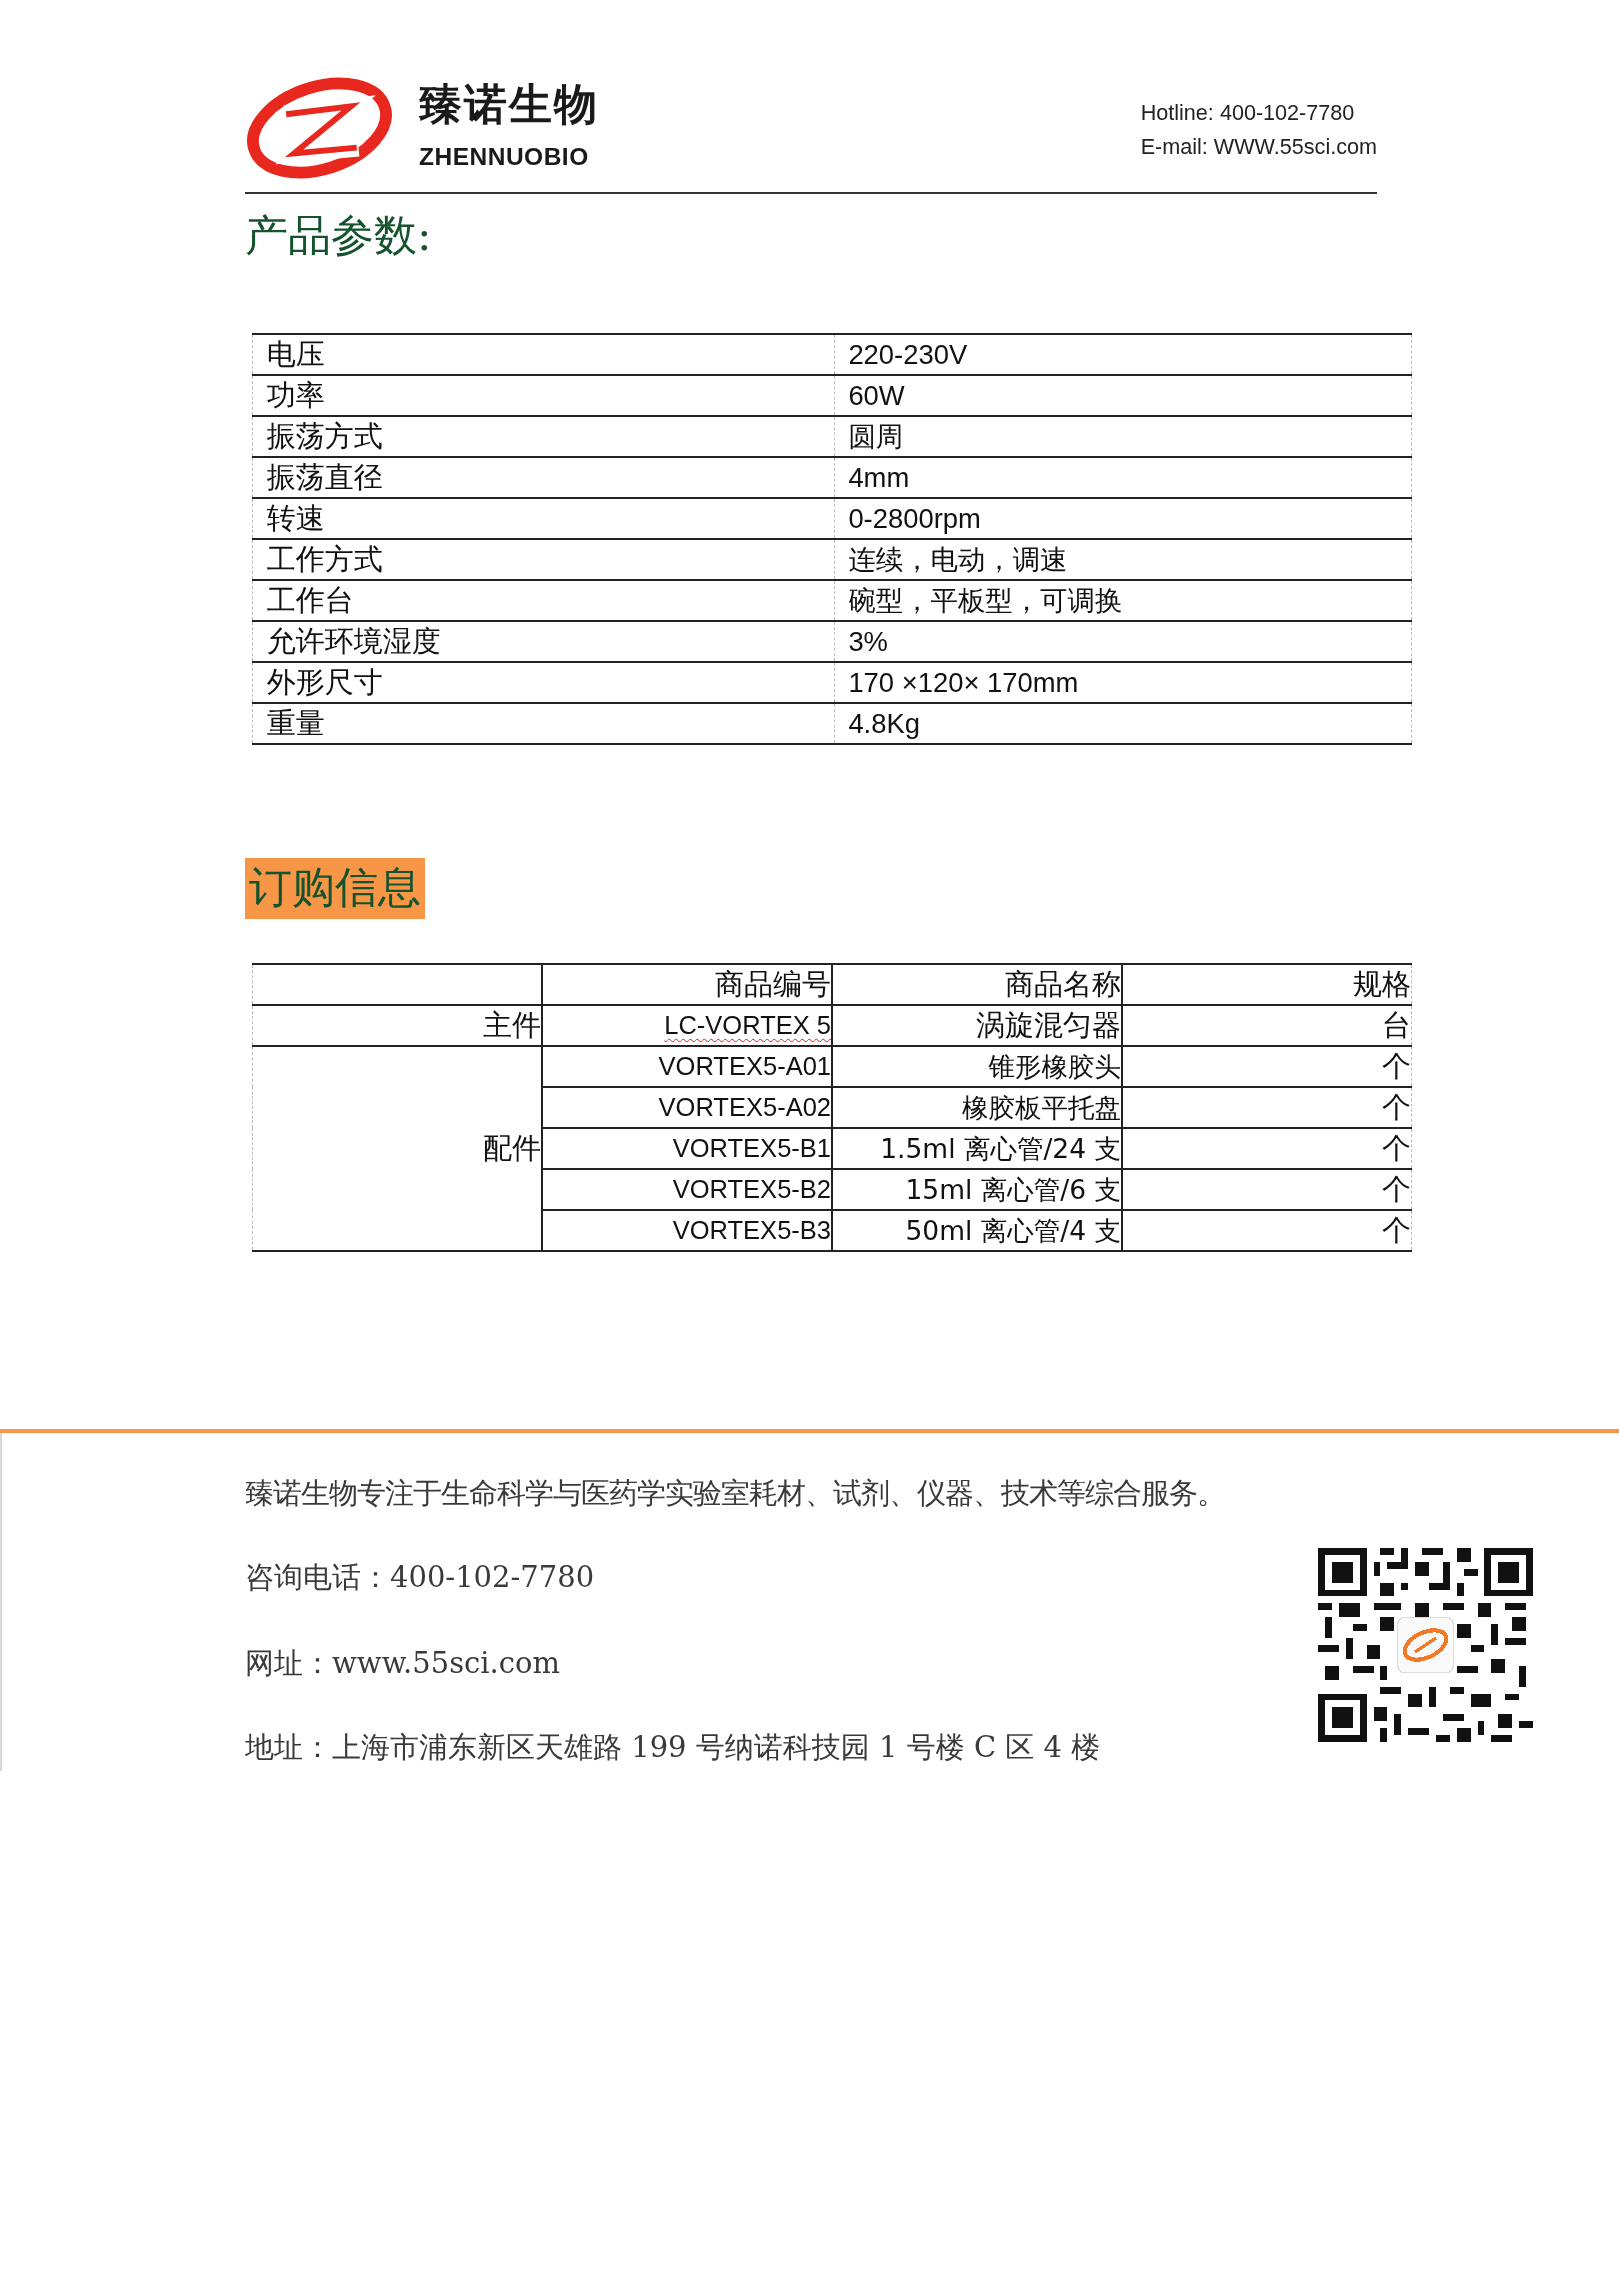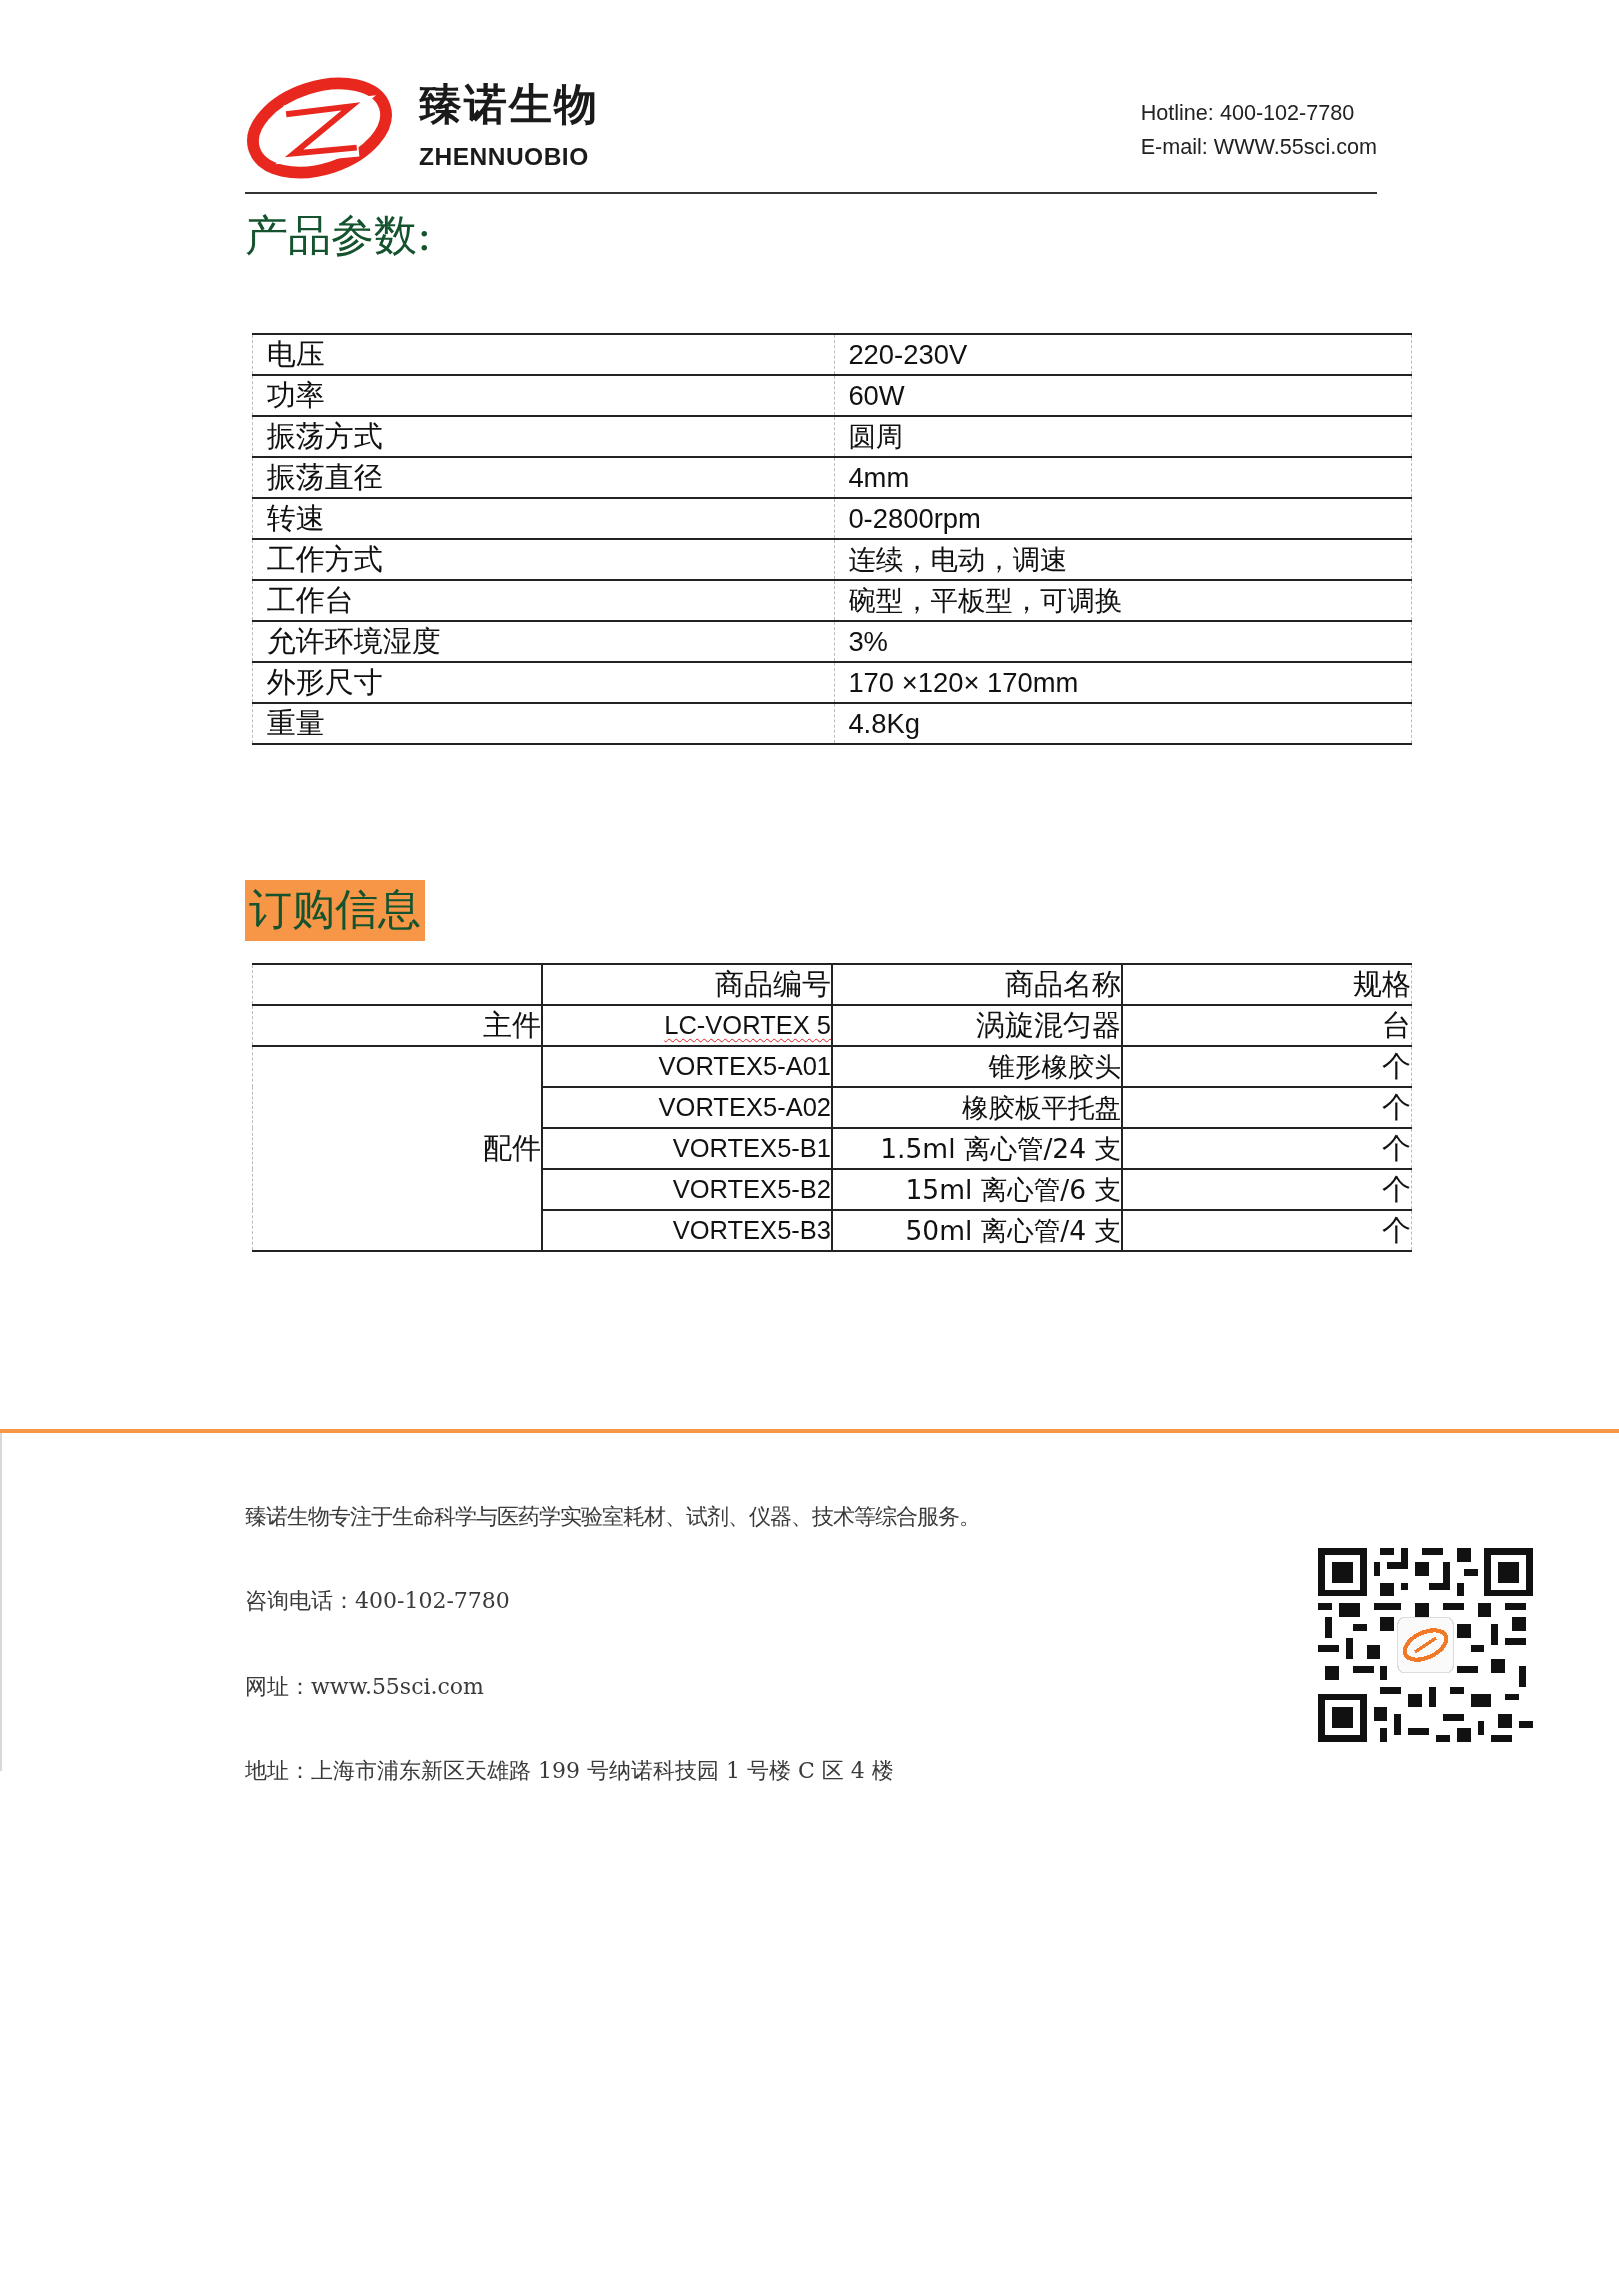--- a/index.html
+++ b/index.html
@@ -14,21 +14,21 @@
   .brand-en { position: absolute; left: 174px; top: 74px; font-size: 24.5px; font-weight: bold;
               color: #1a1a1a; letter-spacing: 0.5px; font-family: "Liberation Sans", sans-serif; }
   .contact { position: absolute; right: 0; top: 27.4px; font-size: 21.6px; color: #222;
              font-family: "Liberation Sans", sans-serif; line-height: 34px; }
   .header-rule { position: absolute; left: 245px; top: 192px; width: 1132px; height: 2px; background: #333; }
 
   
   .section-title { position: absolute; font-size: 43px; color: #14532d; line-height: 1;
                    font-family: "DejaVu Serif", "Liberation Serif", serif; }
   .params-title { left: 245px; top: 214px; }
-  .order-title { left: 245px; top: 880px; background: #f79646; padding: 7.8px 3.9px 9.8px 3.9px; }
+  .order-title { left: 245px; top: 858px; background: #f79646; padding: 7.8px 3.9px 9.8px 3.9px; }
 
   
   table { border-collapse: collapse; position: absolute; }
   .params { left: 252px; top: 333px; width: 1160px; }
   .params td { border-top: 2px solid #222; border-bottom: 2px solid #222;
                height: 39px; padding: 0 0 0 13.7px; font-size: 29px; line-height: 39px; }
   .params td.k { width: 567px; border-left: 1px dashed #bbb; border-right: 1px dashed #bbb;
                  font-family: "DejaVu Sans", sans-serif; }
   .params td.v { border-right: 1px dashed #bbb; font-family: "Liberation Sans", sans-serif; font-size: 27.4px; }
 
@@ -39,22 +39,22 @@
   .order td.first { border-left: 1px dashed #bbb; width: 288px; margin-top: 8px; }
   .order td.last { border-right: 1px dashed #bbb; }
   .order td.code { width: 288px; font-family: "Liberation Sans", sans-serif; font-size: 25.5px; }
   .order td.name { width: 288px; }
   .order td.small { font-size: 26.5px; }
   .spell { text-decoration: underline wavy #e02020; text-decoration-thickness: 1px; text-underline-offset: 3.9px; }
 
   
   .left-edge { position: absolute; left: 0; top: 1433px; width: 2px; height: 338px; background: #d8d8d8; }
   .footer-rule { position: absolute; left: 0; top: 1429px; width: 1619px; height: 3.9px; background: #f79646; }
-  .footer-line { position: absolute; left: 245px; font-size: 22px; color: #3a3a3a;
-                 font-family: "DejaVu Serif", "Liberation Serif", serif; white-space: nowrap; margin-top: 28px; }
+  .footer-line { position: absolute; left: 245px; font-size: 29px; color: #3a3a3a;
+                 font-family: "DejaVu Serif", "Liberation Serif", serif; white-space: nowrap; }
   .f1 { top: 1474px; font-family: "DejaVu Sans", sans-serif; letter-spacing: -1px; }
   .f2 { top: 1558px; }
   .f3 { top: 1644px; }
   .f4 { top: 1728px; }
   .qr { position: absolute; left: 1311px; top: 1541px; width: 229px; height: 208px; }
 </style>
 </head>
 <body>
 
 <div class="header">

